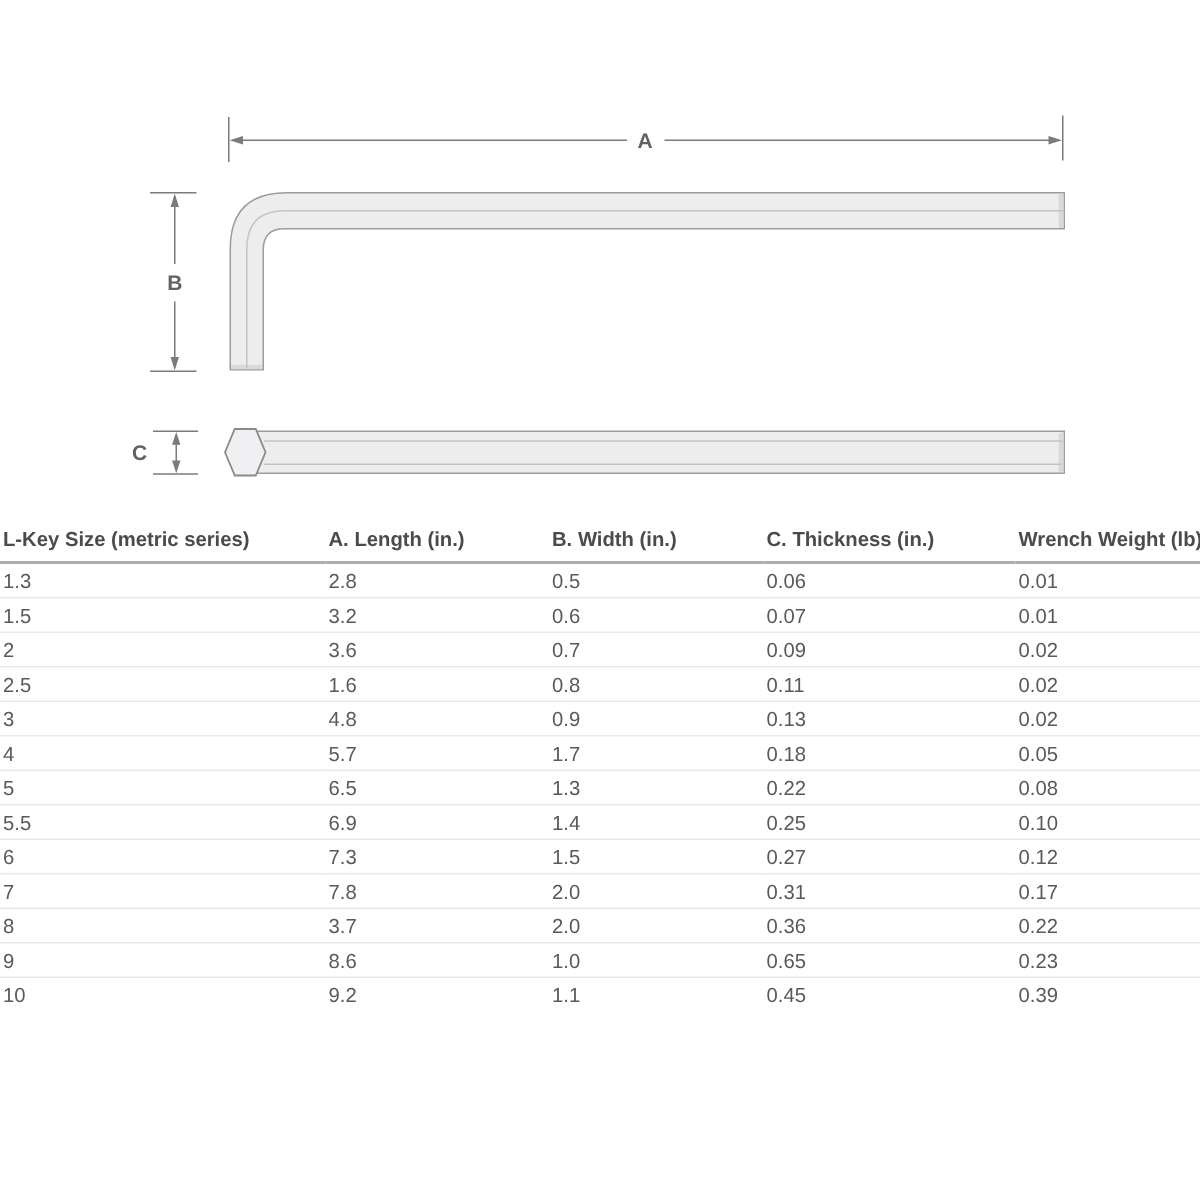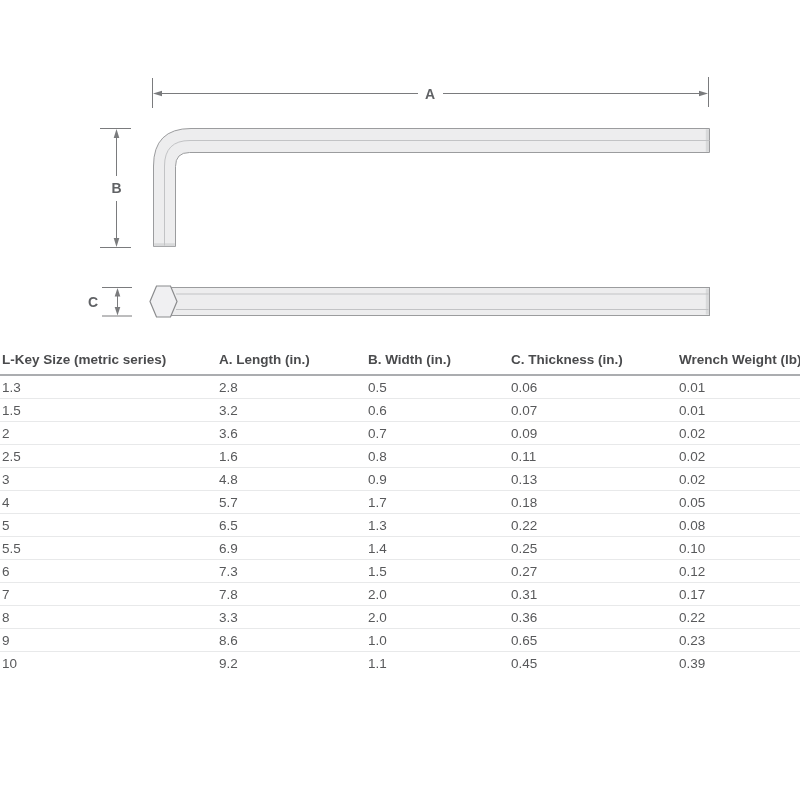--- a/index.html
+++ b/index.html
@@ -168,21 +168,21 @@
           </tr>
           <tr>
             <td>7</td>
             <td>7.8</td>
             <td>2.0</td>
             <td>0.31</td>
             <td>0.17</td>
           </tr>
           <tr>
             <td>8</td>
-            <td>3.3</td>
+            <td>3.7</td>
             <td>2.0</td>
             <td>0.36</td>
             <td>0.22</td>
           </tr>
           <tr>
             <td>9</td>
             <td>8.6</td>
             <td>1.0</td>
             <td>0.65</td>
             <td>0.23</td>

